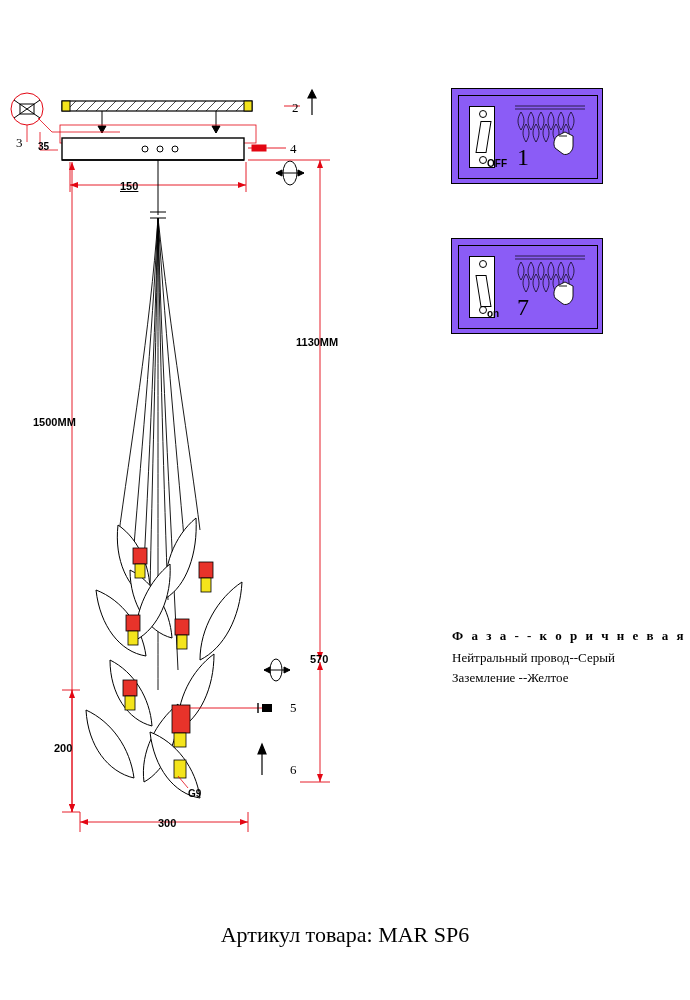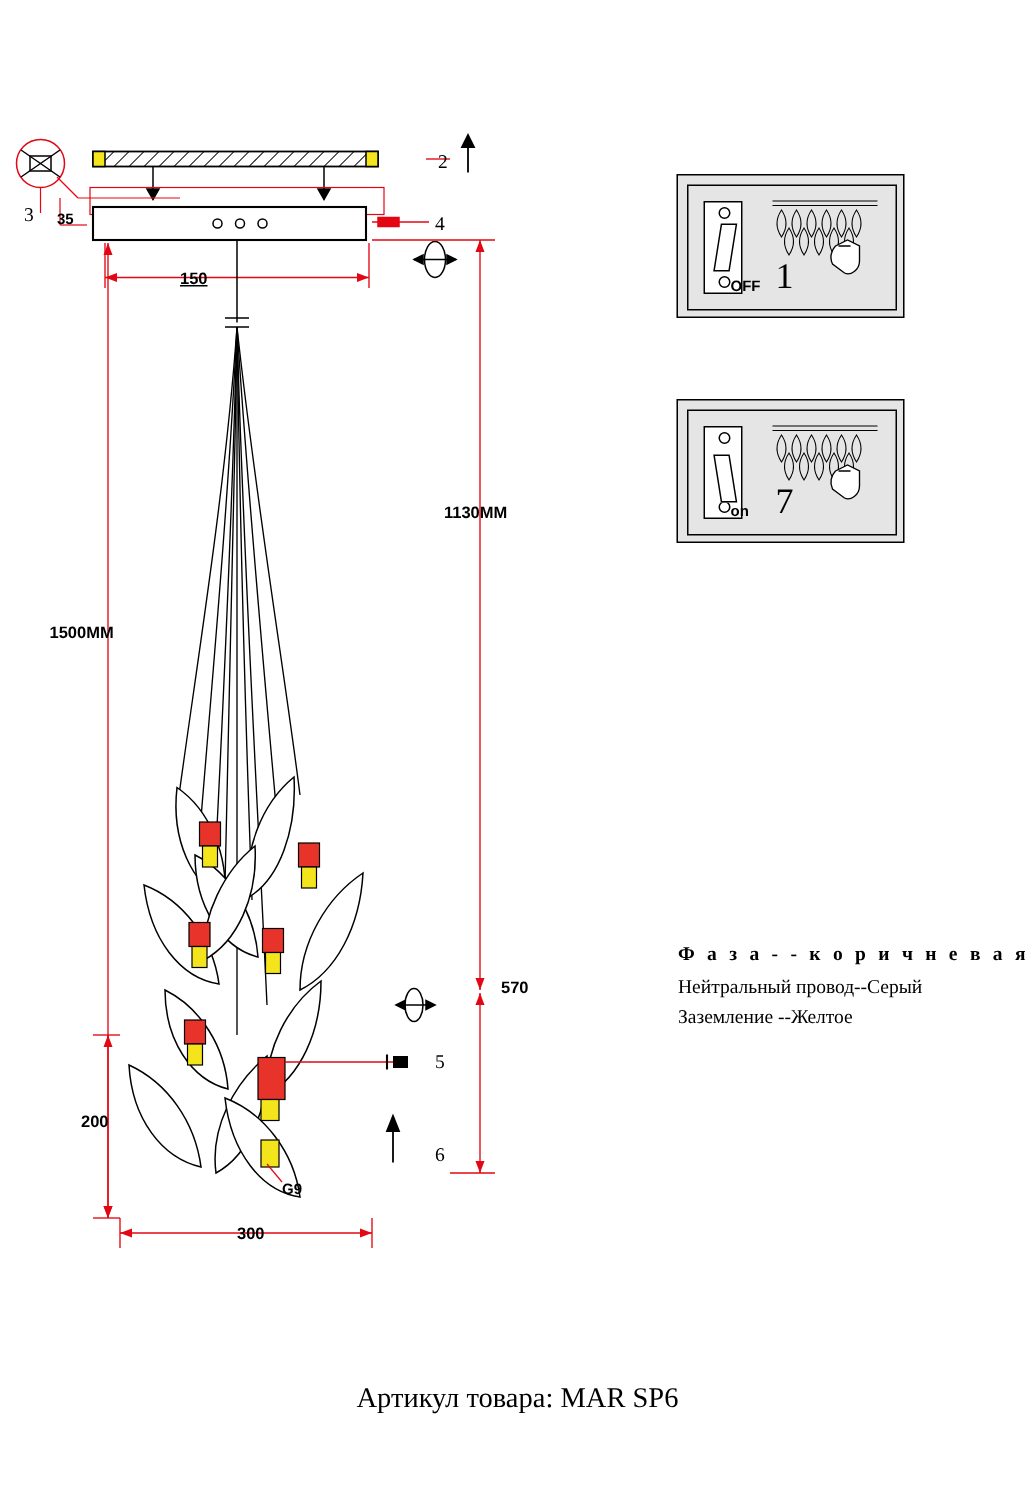--- a/index.html
+++ b/index.html
@@ -29,41 +29,40 @@
     font-family: "Liberation Sans", sans-serif;
     color: #000;
     white-space: nowrap;
   }
   #article-text {
     position: absolute;
     left: 0;
     top: 922px;
     width: 690px;
     text-align: center;
-    font-size: 19px;
+    font-size: 22px;
     font-family: "Liberation Serif", serif;
     color: #000;
   }
   .wiring-line {
     position: absolute;
     font-size: 13px;
     font-family: "Liberation Serif", serif;
     color: #000000;
     white-space: nowrap;
   }
   #wire-phase { left: 452px; top: 628px; letter-spacing: 2.5px; font-weight: 600; }
   #wire-neutral { left: 452px; top: 650px; }
   #wire-ground { left: 452px; top: 670px; }
 
   .switch-box {
     position: absolute;
     border: 1.6px solid #000;
-    background: #e5e5e5;
+    background: #8b5cf6;
     box-sizing: border-box;
-    margin-top: 28px;
   }
   #switch-box-1 { left: 451px; top: 88px; width: 152px; height: 96px; }
   #switch-box-2 { left: 451px; top: 238px; width: 152px; height: 96px; }
   .switch-inner {
     position: absolute;
     left: 6px; top: 6px;
     width: 140px; height: 84px;
     border: 1px solid #000;
     box-sizing: border-box;
   }
@@ -339,21 +338,21 @@
       <line x1="248" y1="742" x2="248" y2="762"></line>
       <polygon points="80,752 88,749 88,755" fill="#e30613" stroke="none"></polygon>
       <polygon points="248,752 240,749 240,755" fill="#e30613" stroke="none"></polygon>
     </g>
   </svg>
 
   <div class="dim-label" style="left:120px; top:180px;text-decoration:underline;">150</div>
   <div class="dim-label" style="left:158px; top:817px;">300</div>
   <div class="dim-label" style="left:33px; top:416px;">1500ММ</div>
   <div class="dim-label" style="left:296px; top:336px;">1130ММ</div>
-  <div class="dim-label" style="left:310px; top:653px;margin-left:24px;">570</div>
+  <div class="dim-label" style="left:310px; top:653px;">570</div>
   <div class="dim-label" style="left:54px; top:742px;text-align:right;">200</div>
   <div class="small-label" style="left:38px; top:141px;text-align:center;">35</div>
   <div class="num-label" style="left:16px; top:135px;">3</div>
   <div class="small-label" style="left:188px; top:788px;">G9</div>
 
   <div class="num-label" style="left:292px; top:100px;">2</div>
   <div class="num-label" style="left:290px; top:141px;">4</div>
   <div class="num-label" style="left:290px; top:700px;">5</div>
   <div class="num-label" style="left:290px; top:762px;">6</div>
 

